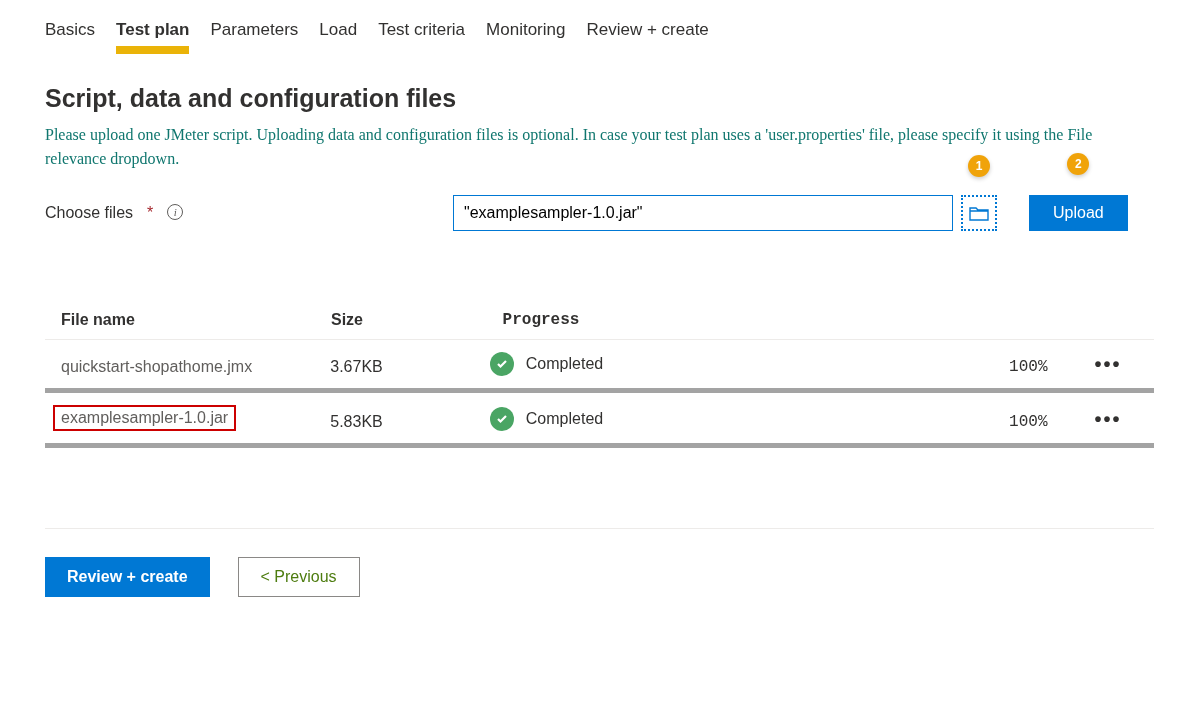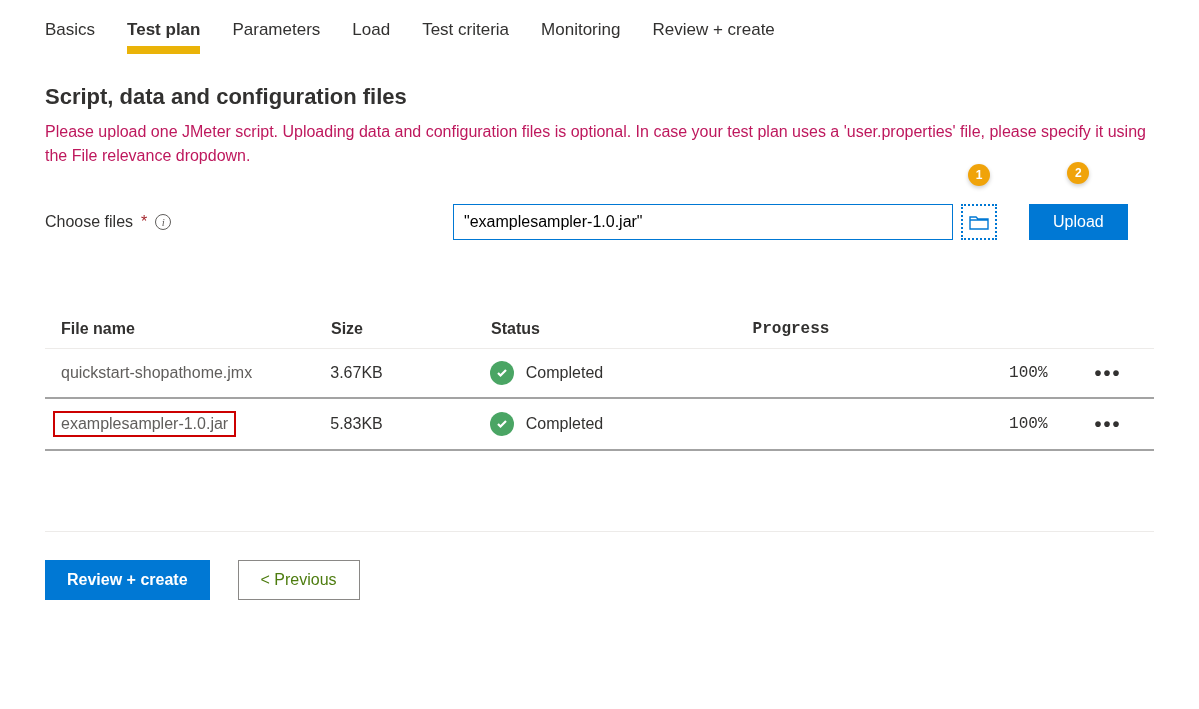--- a/index.html
+++ b/index.html
@@ -13,58 +13,59 @@
       color: #323130;
       background: #ffffff;
       padding: 0;
     }
     .container {
       width: 1199px;
       padding: 20px 45px;
     }
     .tabs {
       display: flex;
-      gap: 32px;
+      gap: 21px;
       margin-bottom: 30px;
     }
     .tab {
       font-size: 17px;
       color: #323130;
       padding-bottom: 6px;
       cursor: pointer;
       border-bottom: 3px solid transparent;
     }
     .tab.active {
       font-weight: 600;
       border-bottom: 8px solid #eab308;
     }
     .section-title {
-      font-size: 22px;
+      font-size: 25px;
       font-weight: 600;
       margin-bottom: 10px;
     }
     .section-description {
       font-size: 16px;
       line-height: 1.5;
-      color: #be185d;
-      margin-bottom: 36px;
+      color: #0f766e;
+      margin-bottom: 24px;
+      font-family: Liberation Serif, serif;
     }
     .choose-files-row {
       display: flex;
       align-items: center;
       gap: 8px;
       margin-bottom: 70px;
       position: relative;
     }
     .choose-files-label {
       font-size: 16px;
       width: 400px;
       display: flex;
-      align-items: center;
-      gap: 8px;
+      align-items: flex-start;
+      gap: 14px;
     }
     .required {
       color: #a4262c;
       font-size: 16px;
     }
     .info-icon {
       display: inline-flex;
       align-items: center;
       justify-content: center;
       width: 16px;
@@ -128,22 +129,22 @@
     .table-header {
       display: flex;
       padding: 10px 16px;
       border-bottom: 1px solid #edebe9;
       font-weight: 600;
       font-size: 16px;
     }
     .table-row {
       display: flex;
       padding: 12px 16px;
-      border-bottom: 2px solid #a3a3a3;
-      align-items: center;
+      border-bottom: 5px solid #a3a3a3;
+      align-items: flex-end;
       font-size: 16px;
     }
     .col-filename { width: 270px; }
     .col-size { width: 160px; }
     .col-status { width: 250px; display: flex; align-items: center; gap: 12px; }
     .col-relevance { width: 240px; }
     .col-progress { width: 100px; text-align: center; font-family: Liberation Mono, monospace; }
     .col-actions { width: 60px; text-align: center; }
     .table-row .col-filename { color: #605e5c; }
     .check-icon {
@@ -228,21 +229,20 @@
     <button class="upload-button">
       <span class="callout">2</span>
       <span>Upload</span>
     </button>
   </div>
 
   <div class="table">
     <div class="table-header">
       <div class="col-filename">File name</div>
       <div class="col-size">Size</div>
-      <div class="col-status">Status</div>
       <div class="col-progress">Progress</div>
       <div class="col-actions"></div>
     </div>
 
     <div class="table-row">
       <div class="col-filename">quickstart-shopathome.jmx</div>
       <div class="col-size">3.67KB</div>
       <div class="col-status">
         <span class="check-icon">
           <svg width="14" height="14" viewBox="0 0 14 14">

